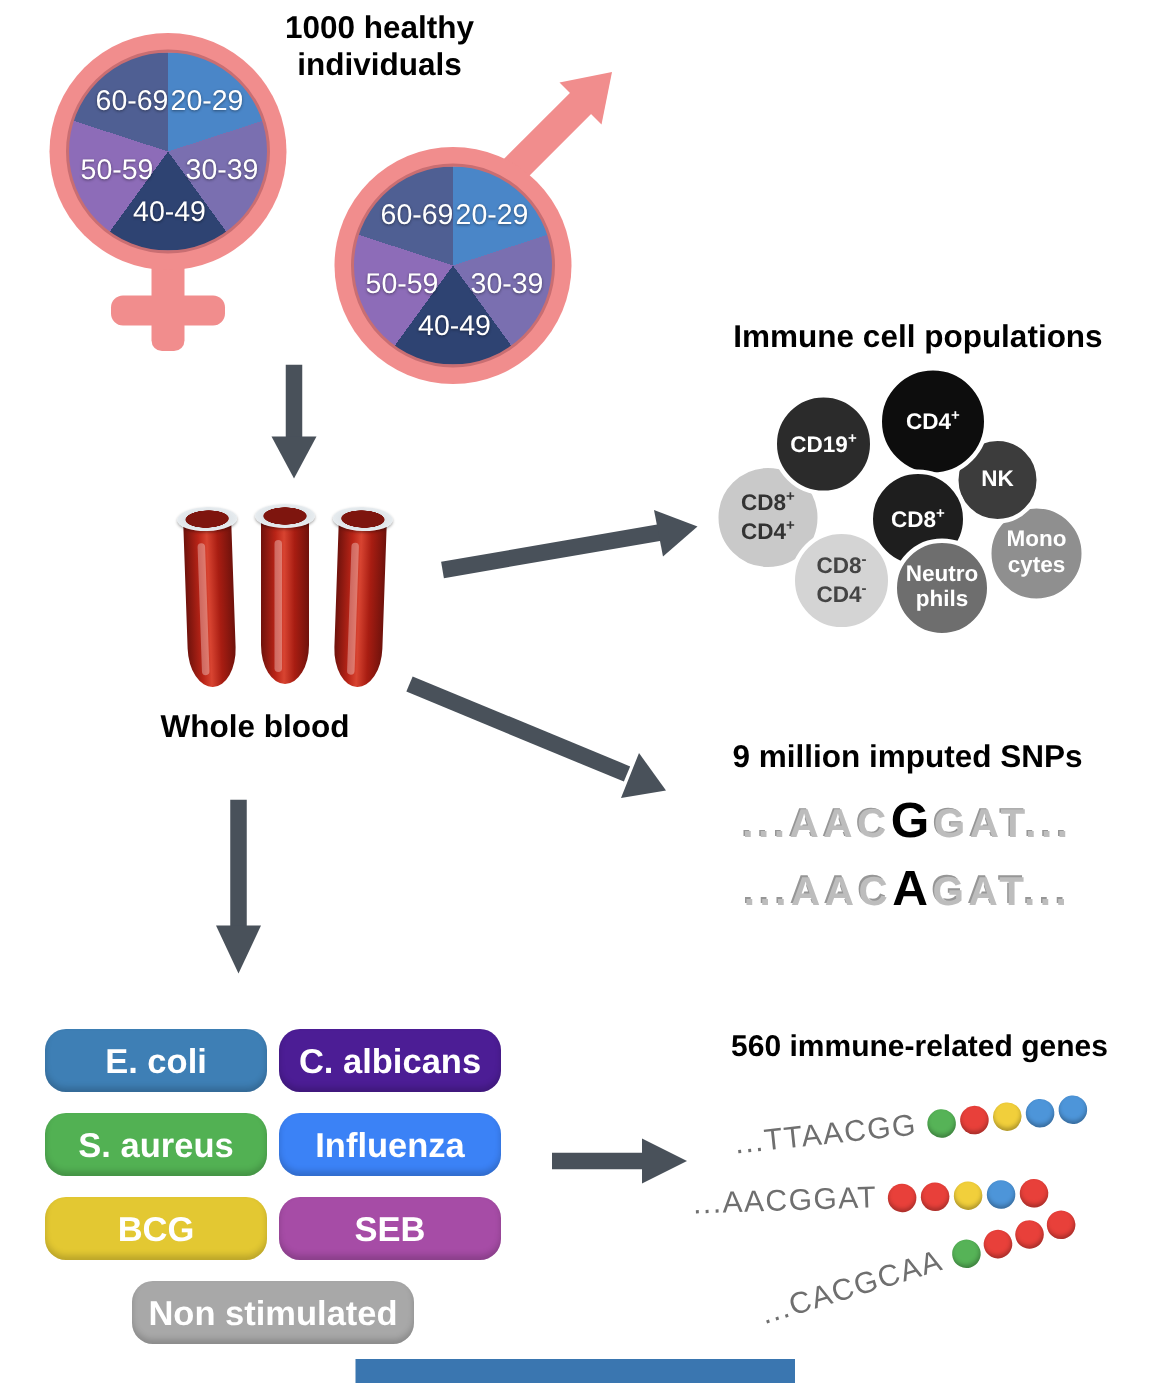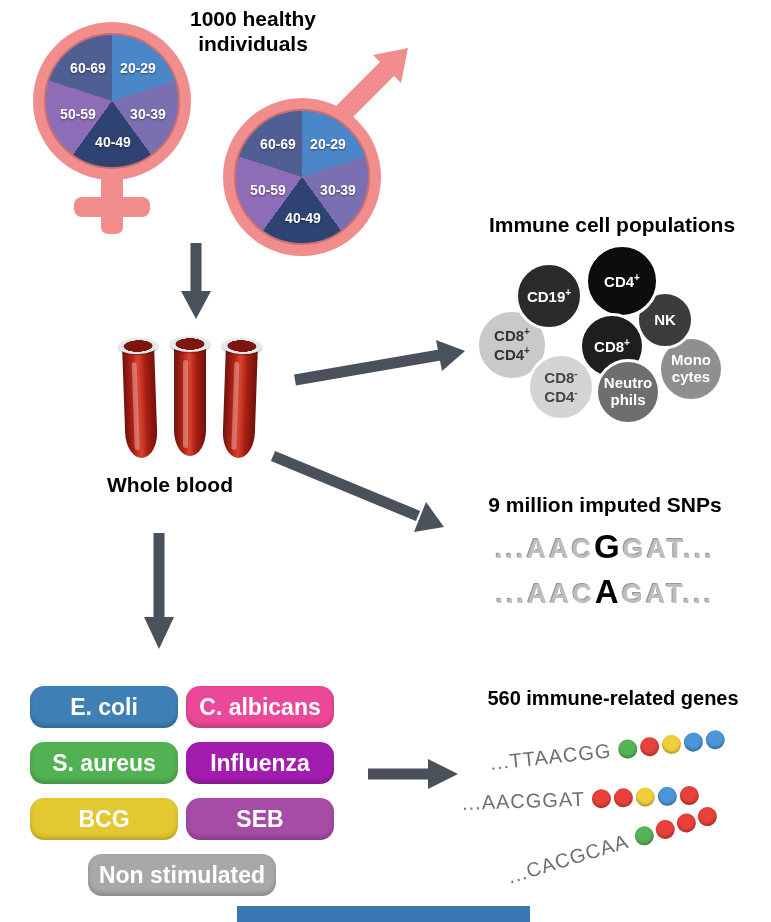--- a/index.html
+++ b/index.html
@@ -6,21 +6,21 @@
   body { font-family:"Liberation Sans", sans-serif; background:#fff; }
   .canvas { position:relative; width:771px; height:922px; background:#fff; overflow:hidden; }
   .abs { position:absolute; }
   .title { position:absolute; font-weight:bold; font-size:21px; color:#000; text-align:center; line-height:1.2; }
 
   
   .sym-ring { position:absolute; width:158px; height:158px; border-radius:50%; background:#f18d8d; }
   .pie { position:absolute; left:11px; top:11px; width:136px; height:136px; border-radius:50%;
          background:conic-gradient(#4a86c8 0deg 72deg, #7a6fb0 72deg 144deg, #2e4372 144deg 216deg, #8d6cb8 216deg 288deg, #4f5f93 288deg 360deg);
          border:2px solid #c96e72; }
-  .plab { position:absolute; transform:translate(-50%,-50%); color:#fff; font-weight:bold; font-size:14px;
+  .plab { position:absolute; transform:translate(-50%,-50%); color:#fff; font-weight:normal; font-size:19px;
           white-space:nowrap; text-shadow:0 1px 2px rgba(0,0,0,.45); }
   .f-stem { position:absolute; left:101px; top:172px; width:22px; height:62px; background:#f18d8d; border-radius:7px; }
   .f-cross { position:absolute; left:74px; top:197px; width:76px; height:20px; background:#f18d8d; border-radius:8px; }
 
   
   .tube { position:absolute; width:40px; height:126px; }
   .tube-body { position:absolute; left:4px; top:8px; width:32px; height:112px;
                background:linear-gradient(90deg,#6f120c,#b92417 30%,#d84431 48%,#a81d12 70%,#6f120c);
                border-radius:4px 4px 16px 16px / 4px 4px 26px 26px; }
   .tube-shine { position:absolute; left:9px; top:16px; width:5px; height:88px; background:rgba(255,255,255,.32); border-radius:3px; }
@@ -170,23 +170,23 @@
     <div class="cell-line">phils</div>
   </div>
 
   <div class="title" style="left:450px; top:492px; width:310px;">9 million imputed SNPs</div>
   <div class="snp-box">
     <div class="snp-seq"><span>...AAC</span><span class="snp-b">G</span><span>GAT...</span></div>
     <div class="snp-seq"><span>...AAC</span><span class="snp-b">A</span><span>GAT...</span></div>
   </div>
 
   <div class="stim" style="left:30px; top:686px; width:148px; background:#3e7fb5;">E. coli</div>
-  <div class="stim" style="left:186px; top:686px; width:148px; background:#ec4899;">C. albicans</div>
+  <div class="stim" style="left:186px; top:686px; width:148px; background:#4c1d95;">C. albicans</div>
   <div class="stim" style="left:30px; top:742px; width:148px; background:#52b153;">S. aureus</div>
-  <div class="stim" style="left:186px; top:742px; width:148px; background:#a21caf;">Influenza</div>
+  <div class="stim" style="left:186px; top:742px; width:148px; background:#3b82f6;">Influenza</div>
   <div class="stim" style="left:30px; top:798px; width:148px; background:#e3c832;">BCG</div>
   <div class="stim" style="left:186px; top:798px; width:148px; background:#a64ca6;">SEB</div>
   <div class="stim" style="left:88px; top:854px; width:188px; background:#a8a8a8;">Non stimulated</div>
 
   <svg class="abs" style="left:366px; top:756px;" width="96" height="36">
     <line x1="2" y1="18" x2="64" y2="18" stroke="#49515a" stroke-width="11"></line>
     <polygon points="62,3 62,33 92,18" fill="#49515a"></polygon>
   </svg>
 
   <div class="title" style="left:455px; top:686px; width:316px; font-size:20px;">

